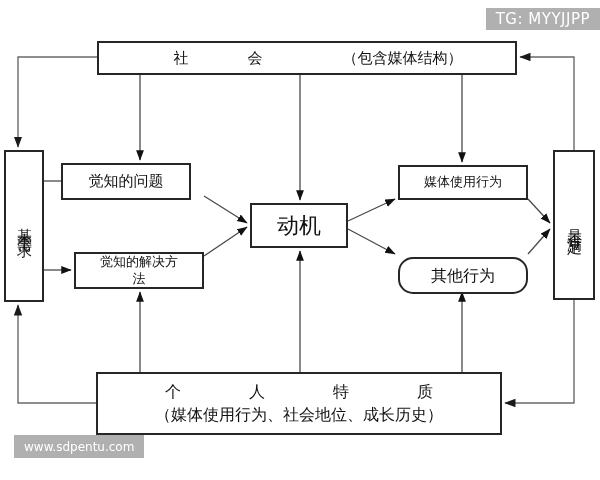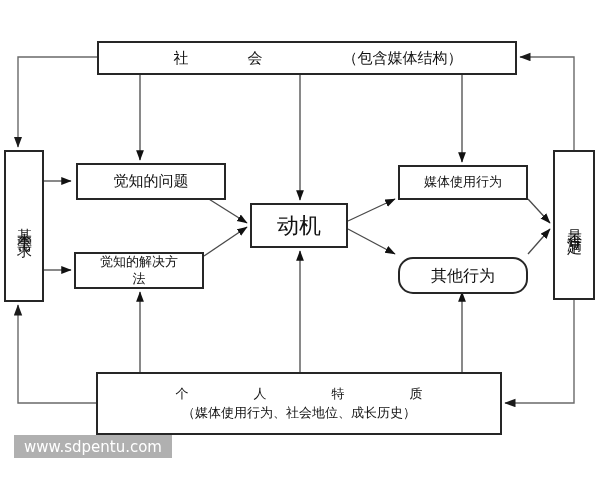--- a/index.html
+++ b/index.html
@@ -59,21 +59,21 @@
     letter-spacing: 5px;
   }
   #node-basic-needs .node-inner {
     writing-mode: vertical-rl;
     text-orientation: upright;
     padding: 0;
     width: auto;
   }
 
   #node-perceived-problem {
-    left: 76px; top: 163px; width: 150px; height: 37px;
+    left: 61px; top: 163px; width: 130px; height: 37px;
     font-size: 15px;
   }
 
   #node-perceived-solution {
     left: 74px; top: 252px; width: 130px; height: 37px;
     font-size: 13px;
   }
 
   #node-motivation {
     left: 250px; top: 203px; width: 98px; height: 45px;
@@ -98,21 +98,21 @@
   #node-satisfied .node-inner {
     writing-mode: vertical-rl;
     text-orientation: upright;
     letter-spacing: 4px;
     padding: 0;
     width: auto;
   }
 
   #node-personal-traits {
     left: 96px; top: 372px; width: 406px; height: 63px;
-    font-size: 13px;
+    font-size: 16px;
     flex-direction: column;
   }
   #node-personal-traits .line1 { letter-spacing: 26px; padding-left: 26px; display: block; }
   #node-personal-traits .line2 { display: block; margin-top: 3px; }
 
   
   .watermark {
     position: absolute;
     background: #b0b0b0;
     color: #ffffff;
@@ -125,21 +125,21 @@
     right: 0; top: 8px;
     height: 22px;
     padding: 0 10px 0 10px;
     font-size: 15px;
     letter-spacing: 0.5px;
   }
   #watermark-bottom {
     left: 14px; bottom: 22px;
     height: 23px;
     padding: 0 10px;
-    font-size: 15px;
+    font-size: 12px;
   }
 </style>
 </head>
 <body>
 
 <div id="canvas">
 
   <svg id="edges" viewBox="0 0 600 480" xmlns="http://www.w3.org/2000/svg">
     <defs>
       <marker id="arrow" markerWidth="9" markerHeight="9" refX="7.5" refY="3" orient="auto" markerUnits="strokeWidth">
@@ -219,16 +219,17 @@
     <span class="node-inner">是否满足</span>
   </div>
 
   <div class="node" id="node-personal-traits">
     <span class="node-inner">
       <span class="line1">个　人　特　质</span>
       <span class="line2">（媒体使用行为、社会地位、成长历史）</span>
     </span>
   </div>
 
+  <div class="watermark" id="watermark-top">TG: MYYJJPP</div>
 
   <div class="watermark" id="watermark-bottom">www.sdpentu.com</div>
 
 </div>
 
 </body></html>

